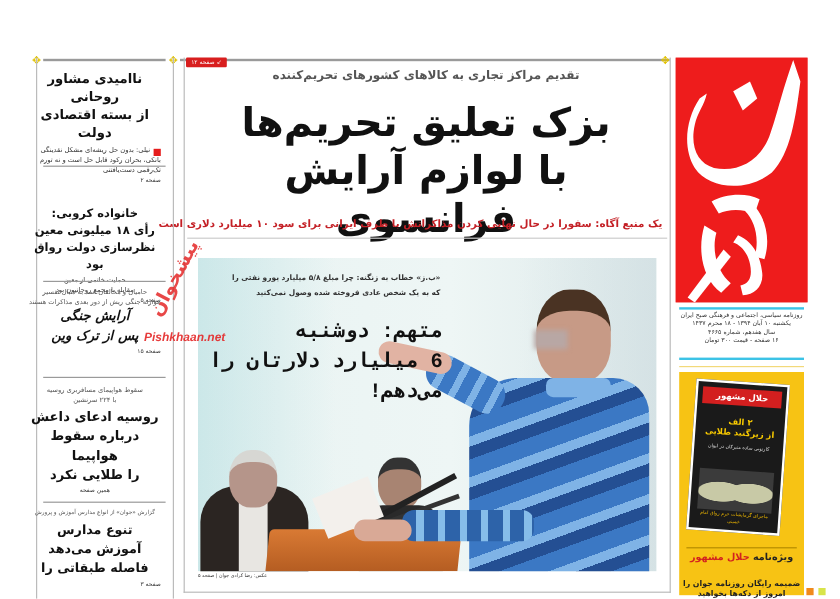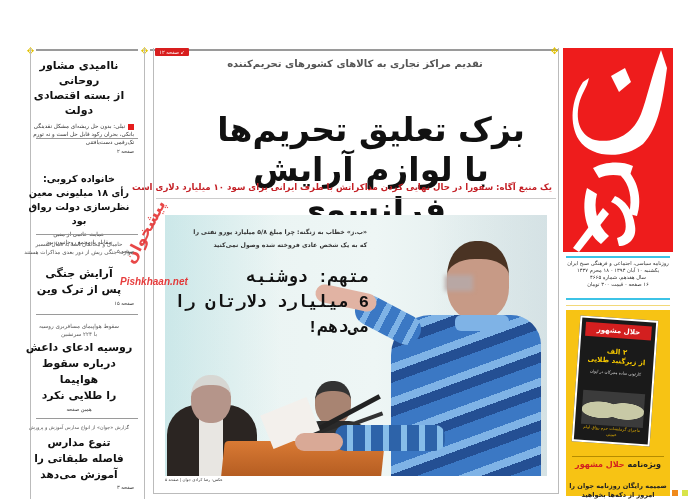--- a/index.html
+++ b/index.html
@@ -27,21 +27,21 @@
   .ad-line { position: absolute; left: 6px; right: 6px; top: 146px; height: 1px; background: #b58c00; }
   .ad-title { position: absolute; top: 150px; left: 0; right: 0; text-align: center; font-size: 8px; font-weight: bold; color: #222; }
   .ad-title .red { color: #d3211f; }
   .ad-text { position: absolute; top: 162px; left: 2px; right: 2px; text-align: center; font-size: 6.5px; line-height: 9px; font-weight: bold; color: #222; margin-top: 10px; }
   .sq { position: absolute; width: 6px; height: 6px; }
 
   
   .main-border { position: absolute; left: 153px; top: 48px; width: 406px; height: 446px; border-left: 1px solid #bbb; border-right: 1px solid #bbb; border-bottom: 1px solid #bbb; }
   .page-tag { position: absolute; left: 155px; top: 48px; width: 34px; height: 8px; background: #d81e1e; color: #fff; font-size: 5px; line-height: 8px; text-align: center; border-radius: 1px; }
   .kicker { position: absolute; left: 160px; top: 58px; width: 390px; text-align: center; font-size: 10px; color: #555; font-weight: bold; }
-  .headline { position: absolute; left: 176px; top: 82px; width: 390px; text-align: center; font-size: 33px; line-height: 40px; font-weight: bold; color: #111; font-family: "DejaVu Sans", sans-serif; letter-spacing: -1px; margin-top: 28px; }
+  .headline { position: absolute; left: 160px; top: 82px; width: 390px; text-align: center; font-size: 33px; line-height: 40px; font-weight: bold; color: #111; font-family: "DejaVu Sans", sans-serif; letter-spacing: -1px; }
   .lead { position: absolute; left: 160px; top: 182px; width: 392px; text-align: center; font-size: 8.6px; color: #c42026; font-weight: bold; white-space: nowrap; }
   .lead-rule { position: absolute; left: 156px; top: 198px; width: 400px; height: 1px; background: #ccc; }
 
   
   .photo { position: absolute; left: 165px; top: 215px; width: 382px; height: 261px; overflow: hidden;
            background: linear-gradient(90deg, #e8f3f2 0%, #eef6f5 55%, #dde9ea 100%); }
   .photo-quote { position: absolute; right: 180px; top: 10px; width: 200px; font-size: 6.2px; line-height: 13px; color: #333; font-weight: bold; text-align: right; }
   .photo-head { position: absolute; right: 178px; top: 50px; width: 200px; font-size: 17px; line-height: 25px; color: #111; font-weight: bold; text-align: right; font-family: Liberation Mono, monospace; }
   .photo-caption { position: absolute; left: 165px; top: 477px; width: 80px; font-size: 4px; color: #333; text-align: left; direction: rtl; }
 
@@ -195,21 +195,21 @@
   </div>
   <div class="story-page">صفحه ۵</div>
 </div>
 <div class="sep" style="top:234px;"></div>
 
 <div class="story" style="top:240px;">
   <div class="story-sub">
     <div>حامیان و مخالفان اسد به دنبال تفسیر</div>
     <div>موازنه جنگی ریش از دور بعدی مذاکرات هستند</div>
   </div>
-  <div class="story-h" style="font-size:11px; line-height:16px; margin-top:10px;">
+  <div class="story-h" style="font-size:11px; line-height:16px; margin-top:0;font-style:italic;">
     <div>آرایش جنگی</div>
     <div>پس از ترک وین</div>
   </div>
   <div class="story-page">صفحه ۱۵</div>
 </div>
 <div class="sep" style="top:314px;"></div>
 
 <div class="story" style="top:322px;">
   <div class="story-sub">
     <div>سقوط هواپیمای مسافربری روسیه</div>
@@ -223,20 +223,20 @@
   <div class="story-page" style="text-align:center;">همین صفحه</div>
 </div>
 <div class="sep" style="top:418px;"></div>
 
 <div class="story" style="top:424px;">
   <div class="story-sub" style="font-size:4.8px;">
     <div>گزارش «جوان» از انواع مدارس آموزش و پرورش</div>
   </div>
   <div class="story-h" style="font-size:10.6px; line-height:16px; margin-top:2px;">
     <div>تنوع مدارس</div>
+    <div>آموزش می‌دهد</div>
     <div>فاصله طبقاتی را</div>
-    <div>آموزش می‌دهد</div>
   </div>
   <div class="story-page">صفحه ۳</div>
 </div>
 
 <div class="wm-fa">پیشخوان</div>
 <div class="wm-en">Pishkhaan.net</div>
 
 </body></html>

